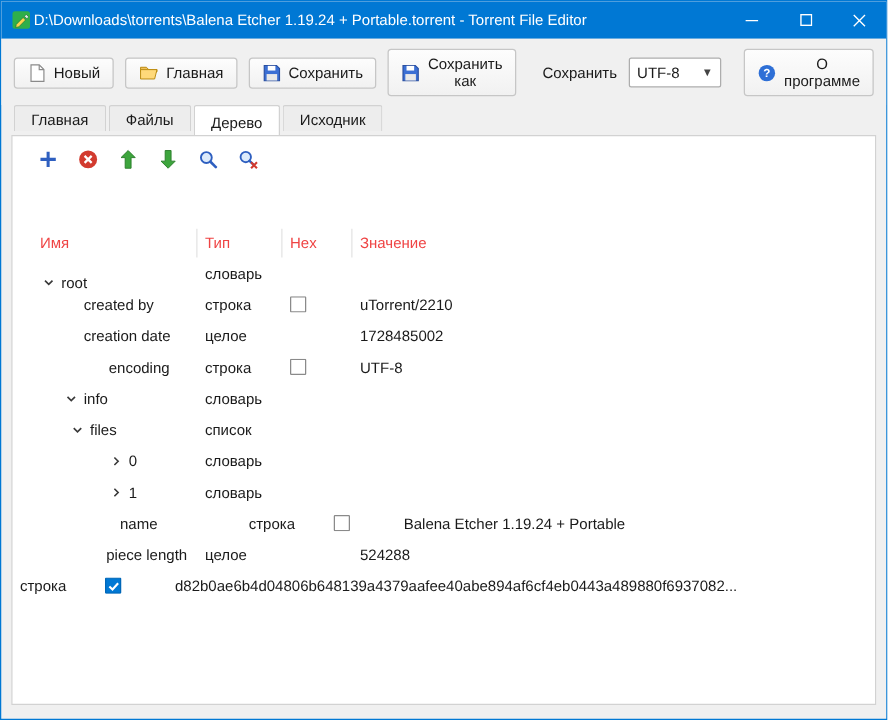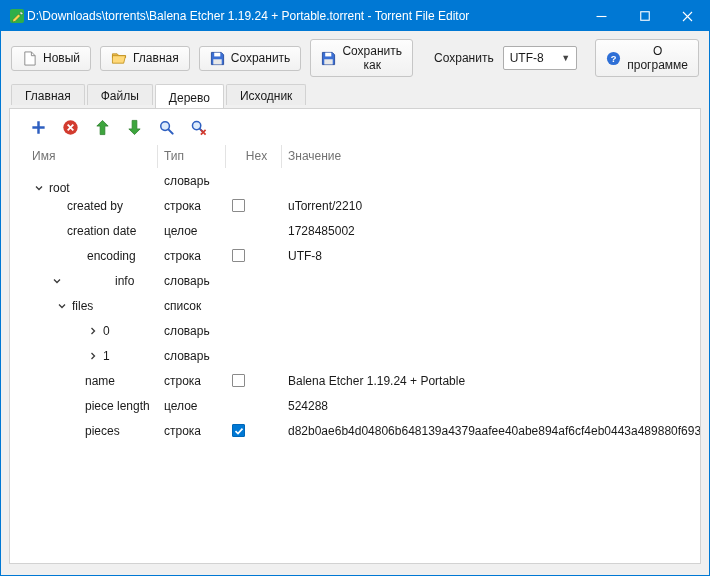--- a/index.html
+++ b/index.html
@@ -83,29 +83,29 @@
     height:456px; position:relative; z-index:1;
     display:flex; flex-direction:column;
     overflow:hidden;
   }
   .tree-toolbar {
     display:flex; align-items:center; gap:15px;
     padding:10px 10px 9px 20px;
   }
   .tree-tool { display:inline-flex; cursor:default; }
   
-  .tree-header { display:flex; color:#737373; }
+  .tree-header { display:flex; color:#ef4444;margin-top:38px; }
   .hcell {
     padding:4px 0 5px 6px;
     border-right:1px solid #e3e3e3;
     white-space:nowrap;
   }
   .hcell.h-name  { width:148px; padding-left:22px; }
   .hcell.h-type  { width:68px; }
-  .hcell.h-hex   { width:56px;text-align:center; }
+  .hcell.h-hex   { width:56px; }
   .hcell.h-value { flex:1; border-right:none; }
   .tree-rows { flex:1; overflow:hidden; }
   .tree-row { display:flex; height:25px; align-items:center; }
   .cell { white-space:nowrap; overflow:hidden; }
   .name-cell { width:148px; display:flex; align-items:center; }
   .expander { width:15px; display:inline-flex; align-items:center; flex:0 0 15px; }
   .type-cell { width:68px; padding-left:6px; }
   .hex-cell  { width:56px; padding-left:6px; display:flex; align-items:center; }
   .value-cell{ flex:1; padding-left:6px; }
   .checkbox {
@@ -296,21 +296,21 @@
             <span class="expander"></span>
             <span>encoding</span>
           </div>
           <div class="cell type-cell">строка</div>
           <div class="cell hex-cell">
             <span class="checkbox"></span>
           </div>
           <div class="cell value-cell">UTF-8</div>
         </div>
         <div class="tree-row">
-          <div class="cell name-cell" style="padding-left: 42px; gap: 48px;">
+          <div class="cell name-cell" style="padding-left: 42px;">
             <span class="expander">
               <svg width="10" height="10" viewBox="0 0 10 10">
                 <polyline points="2,3.5 5,6.5 8,3.5" fill="none" stroke="#3a3a3a" stroke-width="1.3"></polyline>
               </svg>
             </span>
             <span>info</span>
           </div>
           <div class="cell type-cell">словарь</div>
           <div class="cell hex-cell"></div>
           <div class="cell value-cell"></div>
@@ -348,44 +348,40 @@
                 <polyline points="3.5,2 6.5,5 3.5,8" fill="none" stroke="#3a3a3a" stroke-width="1.3"></polyline>
               </svg>
             </span>
             <span>1</span>
           </div>
           <div class="cell type-cell">словарь</div>
           <div class="cell hex-cell"></div>
           <div class="cell value-cell"></div>
         </div>
         <div class="tree-row">
-          <div class="cell name-cell" style="padding-left: 60px;">
+          <div class="cell name-cell" style="padding-left: 36px; margin-left: 35px;">
             <span class="expander"></span>
             <span>name</span>
           </div>
           <div class="cell type-cell">строка</div>
           <div class="cell hex-cell">
             <span class="checkbox"></span>
           </div>
           <div class="cell value-cell">Balena Etcher 1.19.24 + Portable</div>
         </div>
         <div class="tree-row">
           <div class="cell name-cell" style="padding-left: 60px;">
             <span class="expander"></span>
             <span>piece length</span>
           </div>
           <div class="cell type-cell">целое</div>
           <div class="cell hex-cell"></div>
           <div class="cell value-cell">524288</div>
         </div>
         <div class="tree-row">
-          <div class="cell name-cell" style="padding-left: 60px;">
-            <span class="expander"></span>
-            <span>pieces</span>
-          </div>
           <div class="cell type-cell">строка</div>
           <div class="cell hex-cell">
             <span class="checkbox checked">
               <svg width="10" height="10" viewBox="0 0 10 10">
                 <polyline points="1.5,5.2 4,7.6 8.5,2.6" fill="none" stroke="#fff" stroke-width="1.7"></polyline>
               </svg>
             </span>
           </div>
           <div class="cell value-cell">d82b0ae6b4d04806b648139a4379aafee40abe894af6cf4eb0443a489880f6937082...</div>
         </div>

